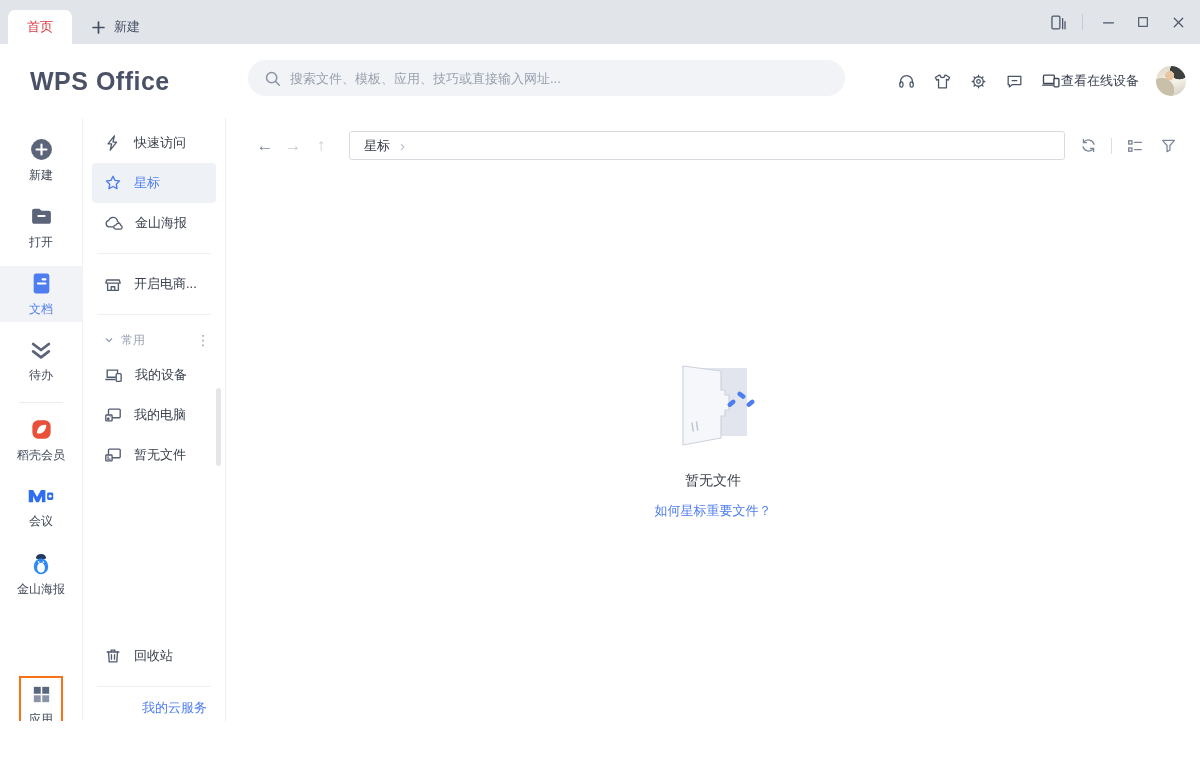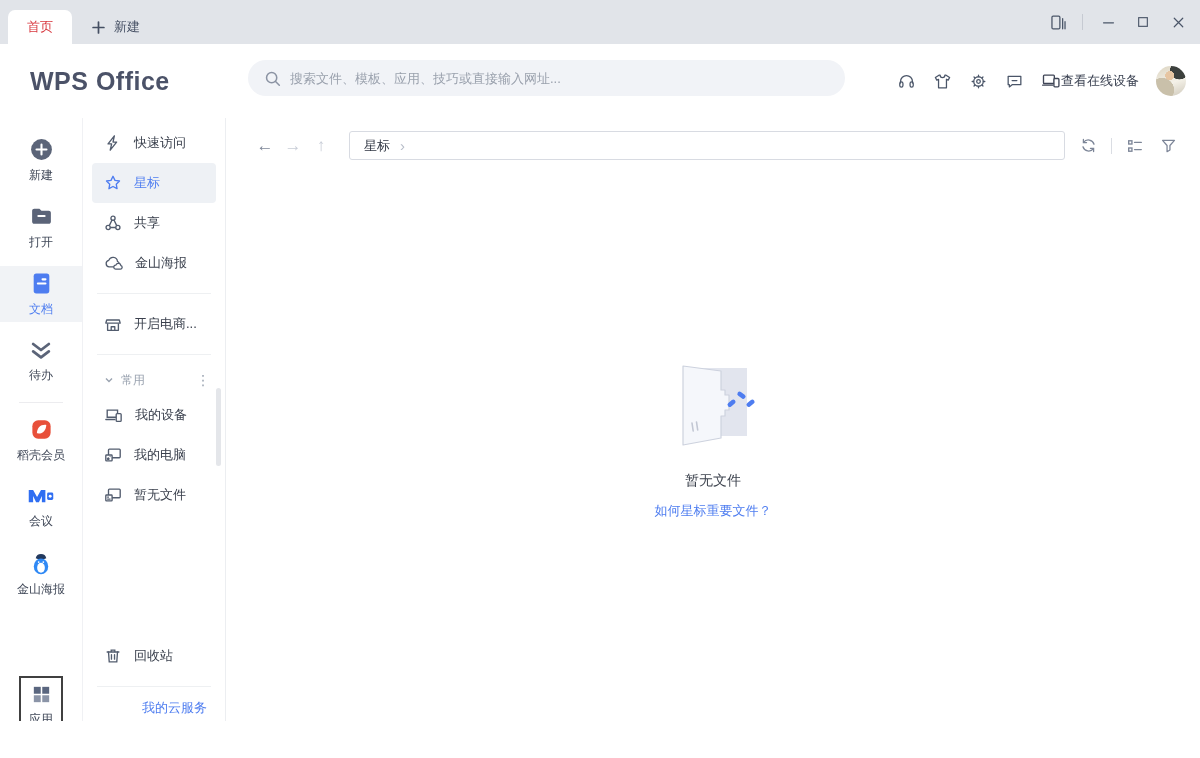--- a/index.html
+++ b/index.html
@@ -42,21 +42,21 @@
   
   .rail { position:relative; width:83px; border-right:1px solid #f0f1f4; display:flex; flex-direction:column;
     align-items:center; padding-top:14px; }
   .rail-item { width:100%; height:56px; display:flex; flex-direction:column; align-items:center;
     justify-content:center; gap:5px; margin-bottom:11px; cursor:default; }
   .rail-item .rlabel { font-size:12px; color:#3f4757; }
   .rail-item.active { background:#f1f3f6; }
   .rail-item.active .rlabel { color:#4e7df0; }
   .rail-divider { width:44px; height:1px; background:#ececef; margin:2px auto 9px; }
   .rail-bottom { margin-top:auto; margin-bottom:22px; position:relative; }
-  .annotation-box { border:2px solid #404040; padding:5px 8px 6px; }
+  .annotation-box { border:2px solid #f97316; padding:5px 8px 6px; }
   .rail-bottom .rail-item { height:auto; margin:0; }
 
   
   .sidebar { position:relative; width:143px; border-right:1px solid #eceef1; display:flex;
     flex-direction:column; padding-top:5px; padding-bottom:26px; }
   .side-row { height:40px; display:flex; align-items:center; gap:12px; margin:0 9px; padding:0 6px 0 12px;
     border-radius:4px; font-size:13px; color:#3a404d; cursor:default; flex:0 0 auto; }
   .side-row.active { background:#eef1f5; color:#4e7df0; }
   .side-divider { height:1px; background:#eef0f2; margin:10px 14px; flex:0 0 auto; }
   .section-head { height:30px; display:flex; align-items:center; gap:7px; margin:0 9px; padding:0 6px 0 12px;
@@ -281,31 +281,20 @@
         </span>
         <span>快速访问</span>
       </div>
       <div class="side-row active">
         <span class="icon">
           <svg width="18" height="18" viewBox="0 0 20 20" fill="none" stroke="#4e7df0" stroke-width="1.5" stroke-linejoin="round">
               <path d="M10 2.5l2.2 4.6 5 .7-3.6 3.5.9 5-4.5-2.4-4.5 2.4.9-5L2.8 7.8l5-.7z"></path>
             </svg>
         </span>
         <span>星标</span>
-      </div>
-      <div class="side-row">
-        <span class="icon">
-          <svg width="18" height="18" viewBox="0 0 20 20" fill="none" stroke="#525c6e" stroke-width="1.5">
-              <circle cx="10" cy="4.6" r="2.3"></circle>
-              <circle cx="4.6" cy="15" r="2.3"></circle>
-              <circle cx="15.4" cy="15" r="2.3"></circle>
-              <path d="M8.9 6.6l-3 6.3M11.1 6.6l3 6.3M7 15h6"></path>
-            </svg>
-        </span>
-        <span>共享</span>
       </div>
       <div class="side-row">
         <span class="icon">
           <svg width="19" height="18" viewBox="0 0 22 20" fill="none" stroke="#525c6e" stroke-width="1.5" stroke-linejoin="round">
               <path d="M6 14.5a3.8 3.8 0 01-.5-7.5A5.2 5.2 0 0115.6 8.2 3.3 3.3 0 0115 14.5z"></path>
               <path d="M13.5 17a2.3 2.3 0 01.3-4.6 3 3 0 015.8.7A2 2 0 0119 17z" fill="#fff"></path>
             </svg>
         </span>
         <span>金山海报</span>
       </div>

